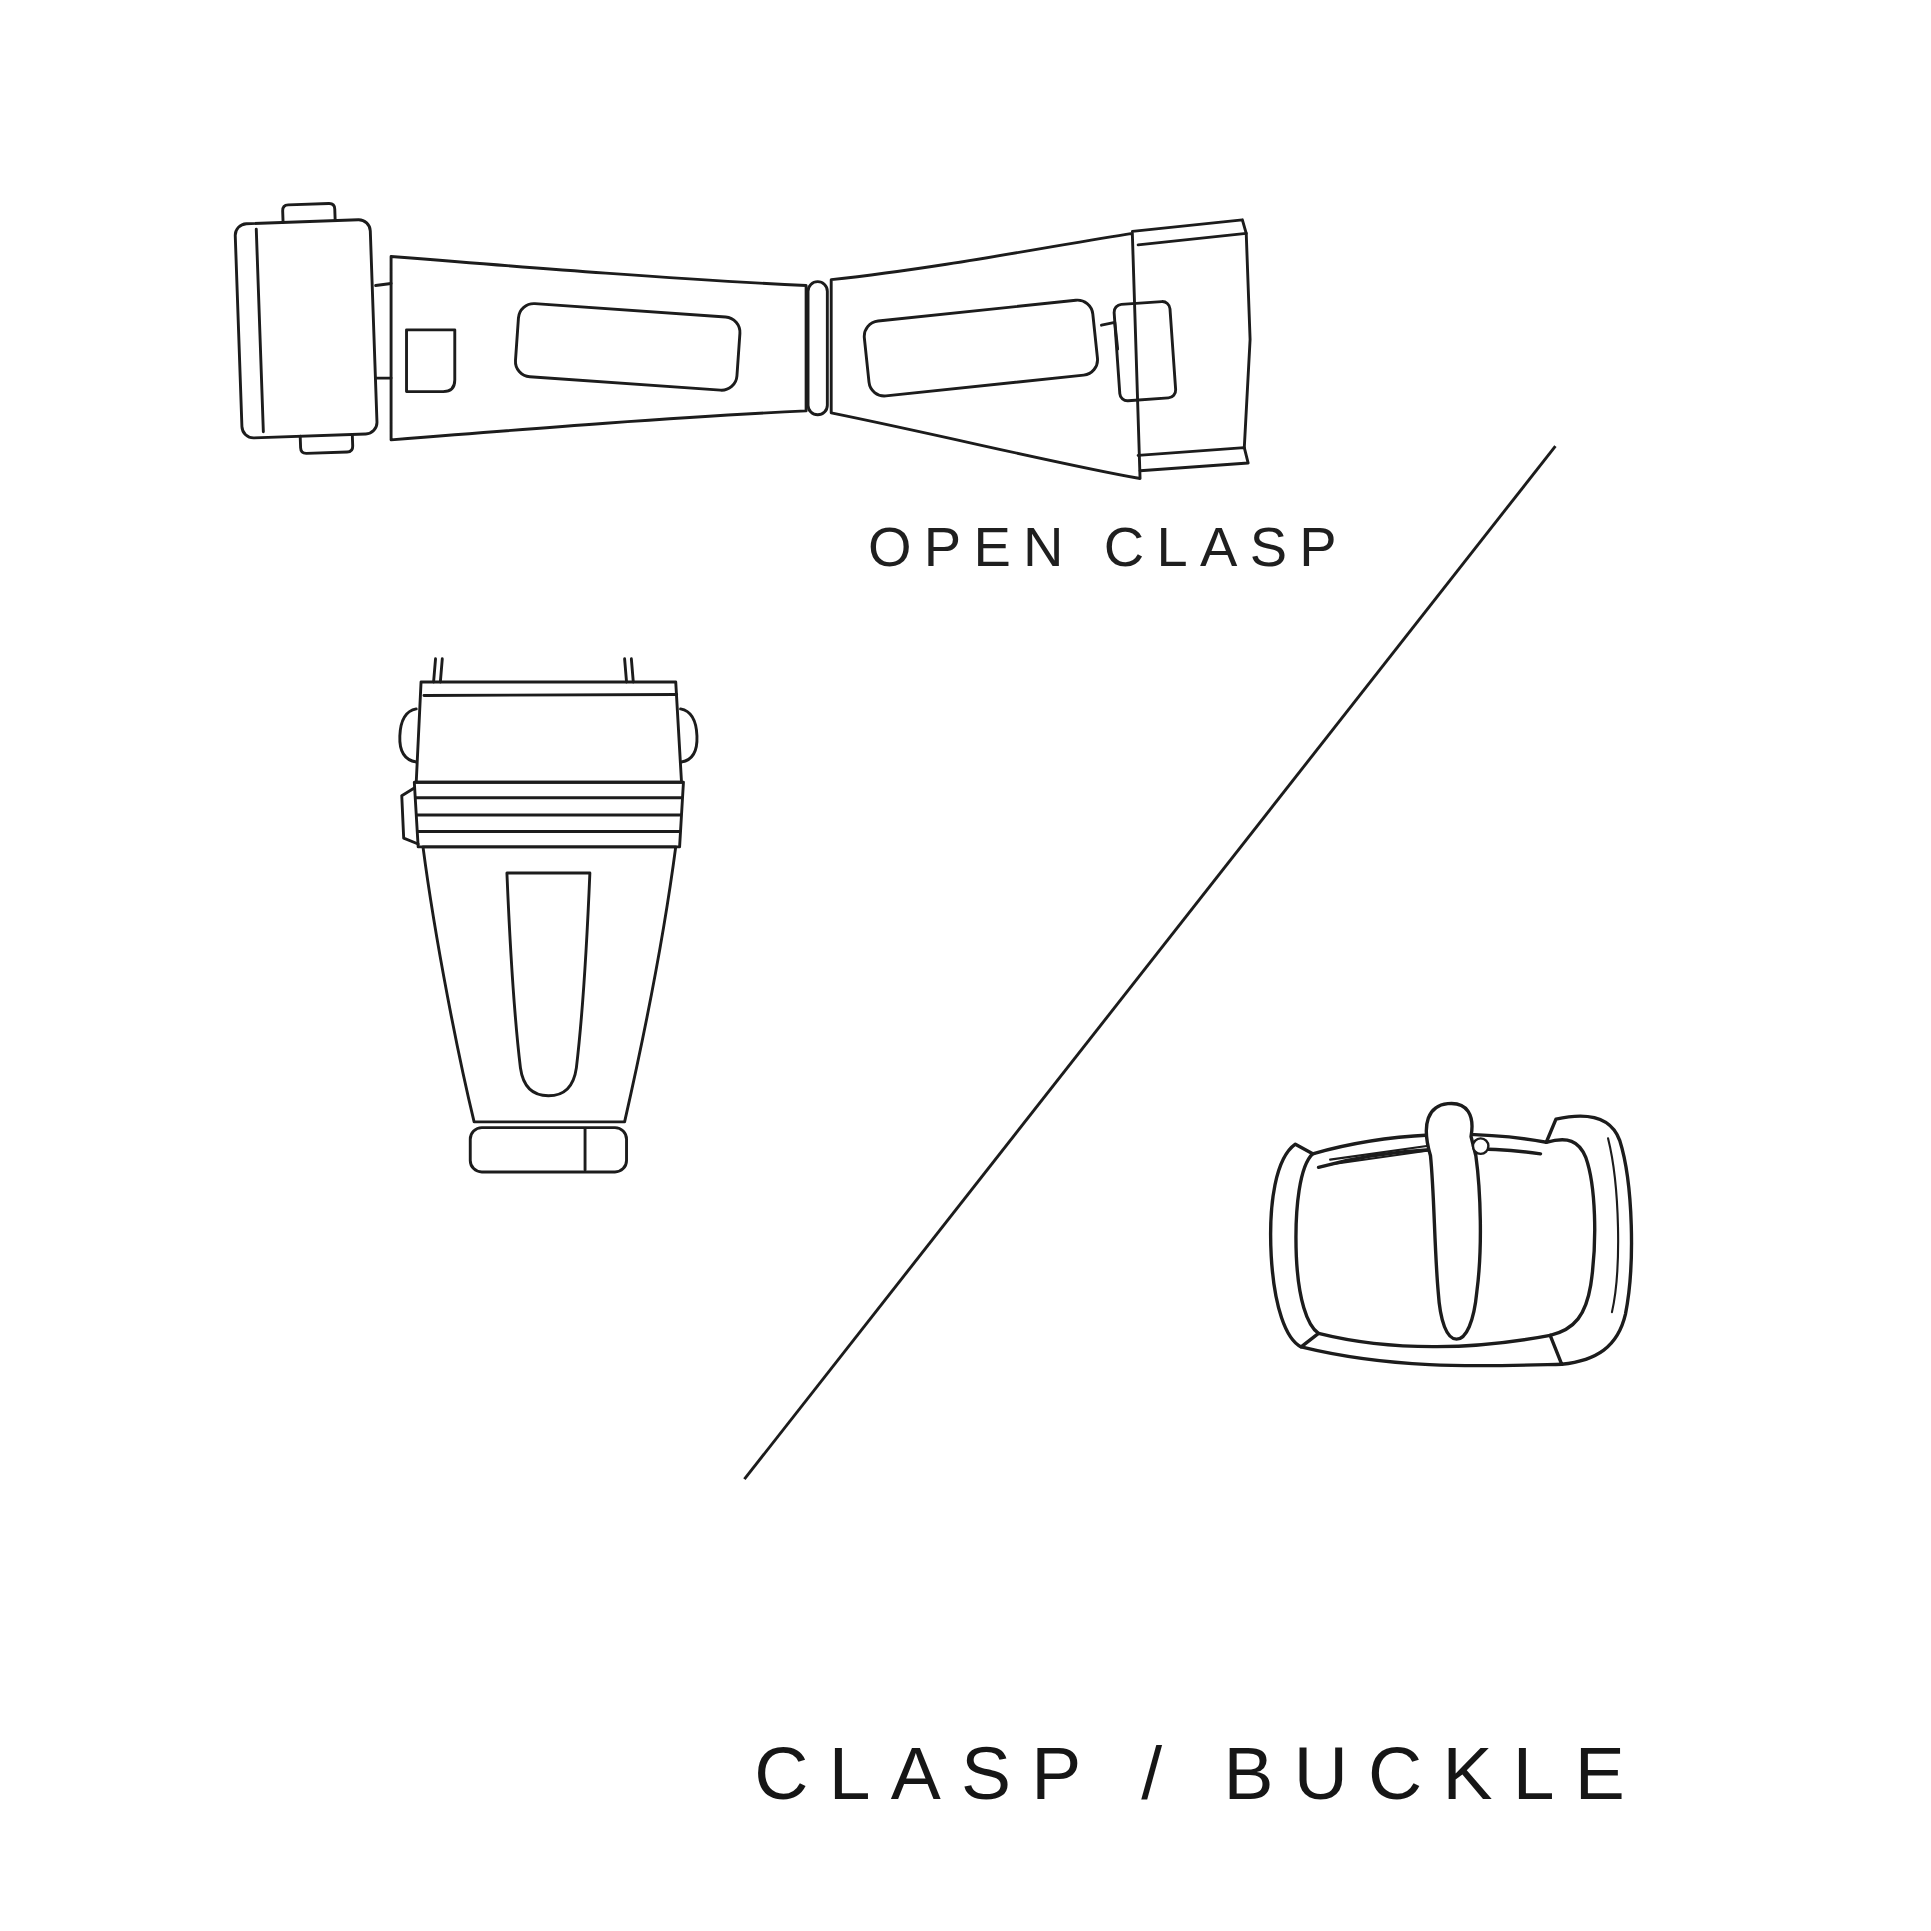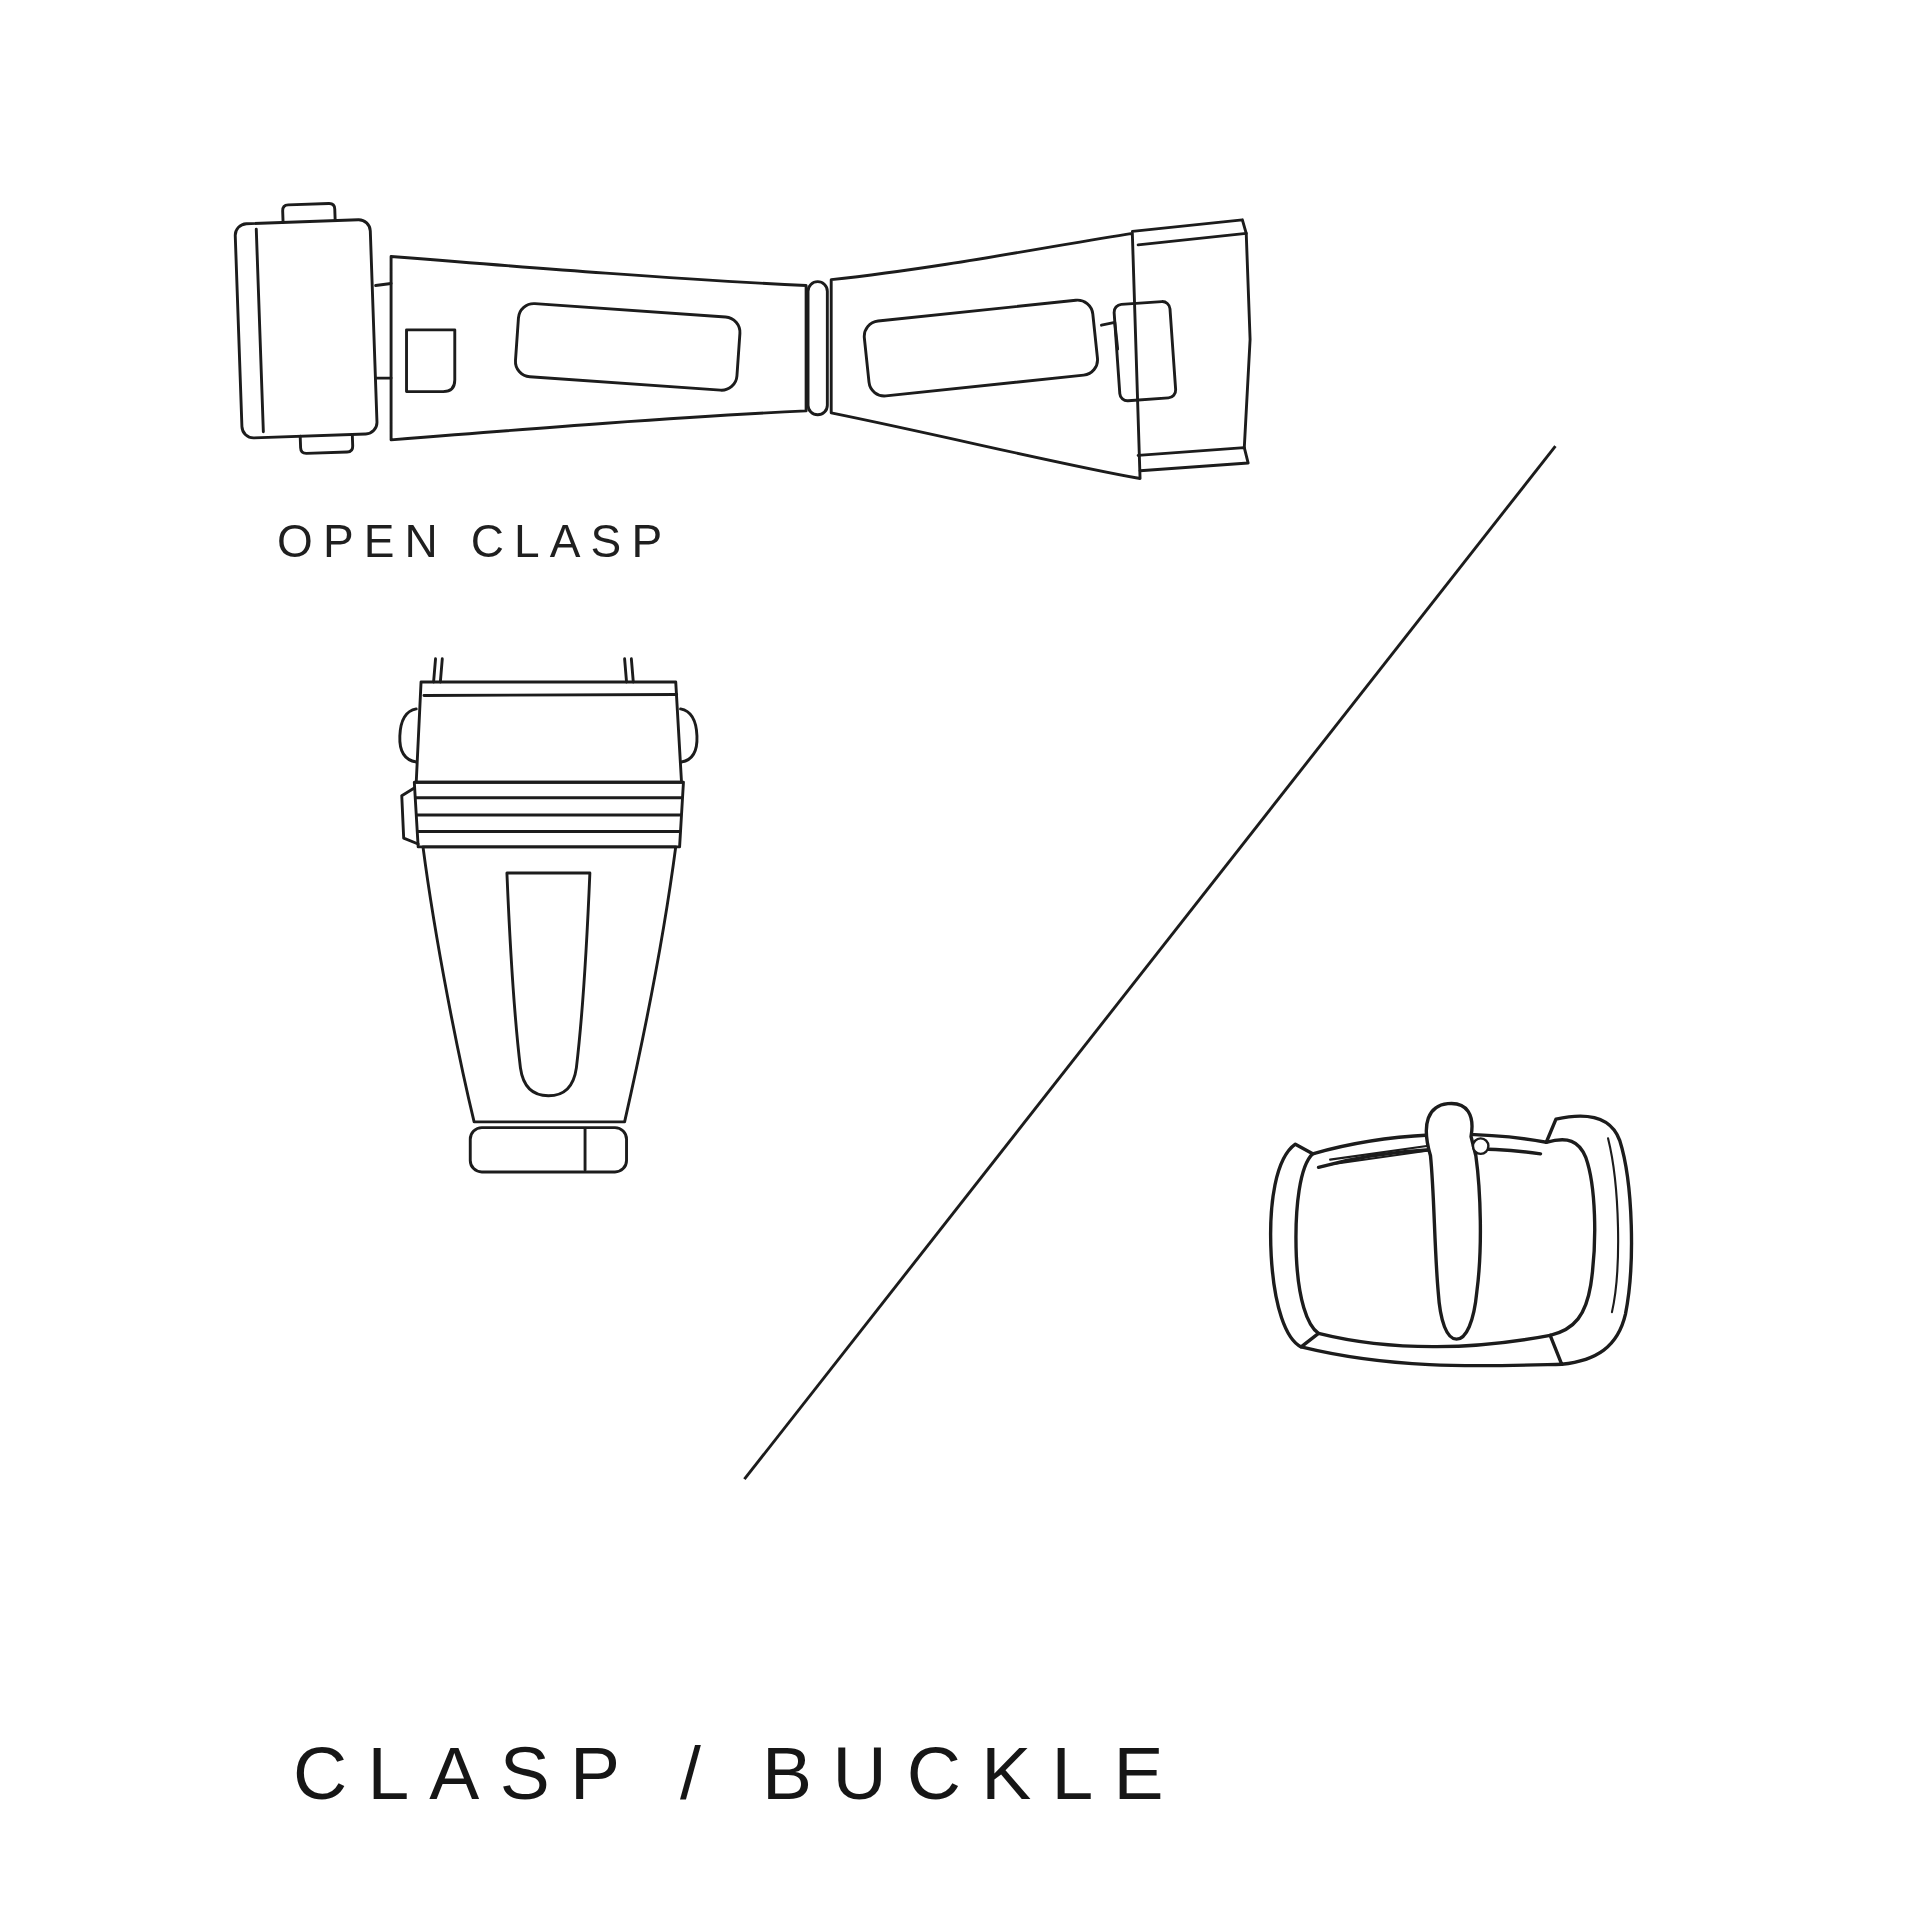--- a/index.html
+++ b/index.html
@@ -6,30 +6,30 @@
   .canvas{
     position:relative;
     width:1931px;height:1931px;
     background:#ffffff;
     overflow:hidden;
     font-family:"Liberation Sans", sans-serif;
   }
   .illus{position:absolute;}
   .caption{
     position:absolute;
-    text-align:left;
+    text-align:right;
     color:#1f1f1f;
-    font-size:46px;
+    font-size:56px;
     letter-spacing:0.22em;
     font-weight:400;
     white-space:nowrap;
   }
   .title{
     position:absolute;
-    text-align:left;
+    text-align:right;
     color:#161616;
     font-size:75px;
     letter-spacing:0.27em;
     font-weight:400;
     white-space:nowrap;
   }
   .divider{position:absolute;inset:0;pointer-events:none;}
   svg{display:block;}
 </style>
 </head>

